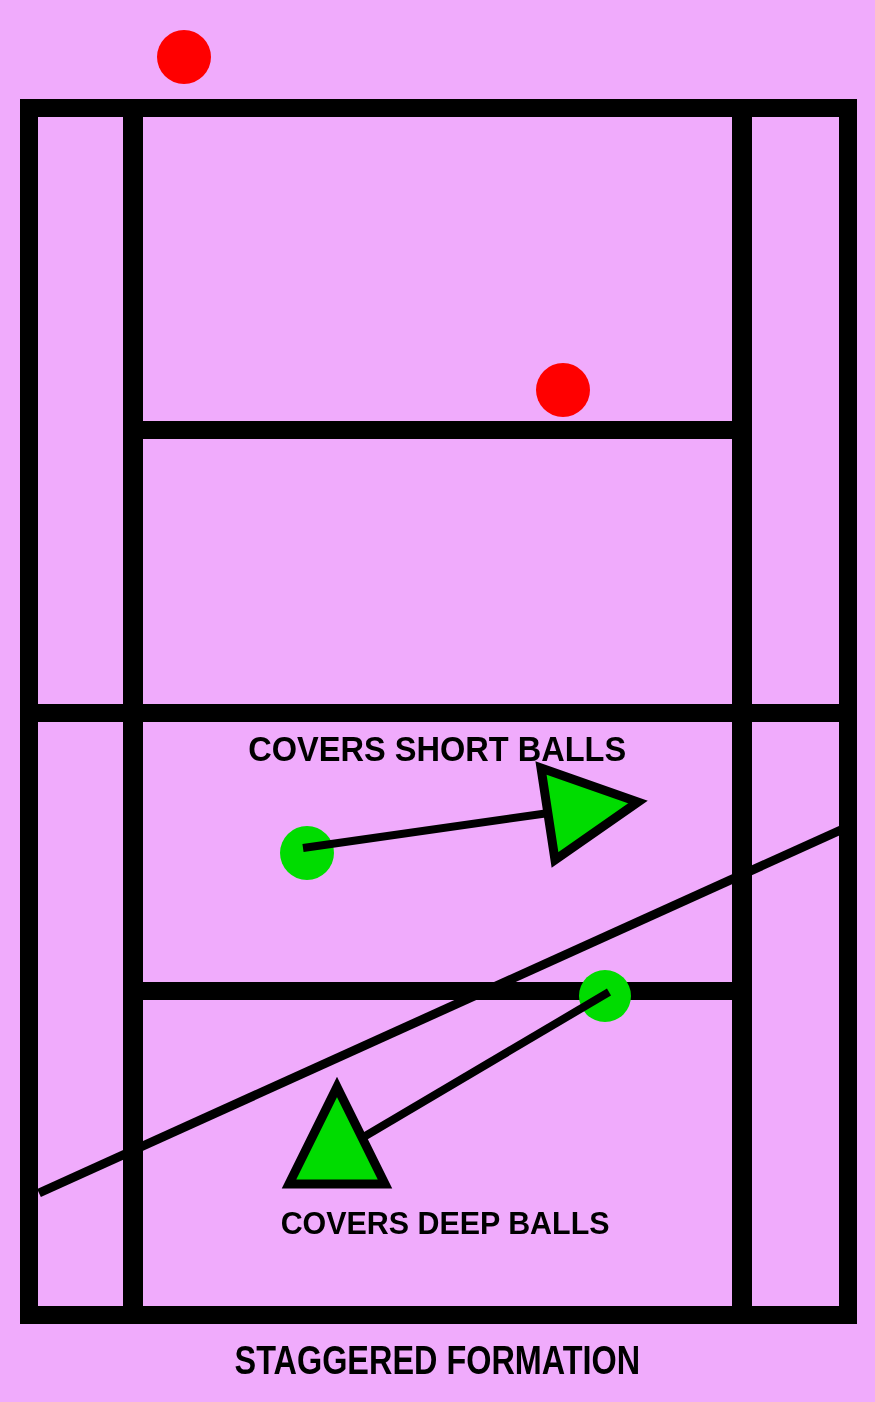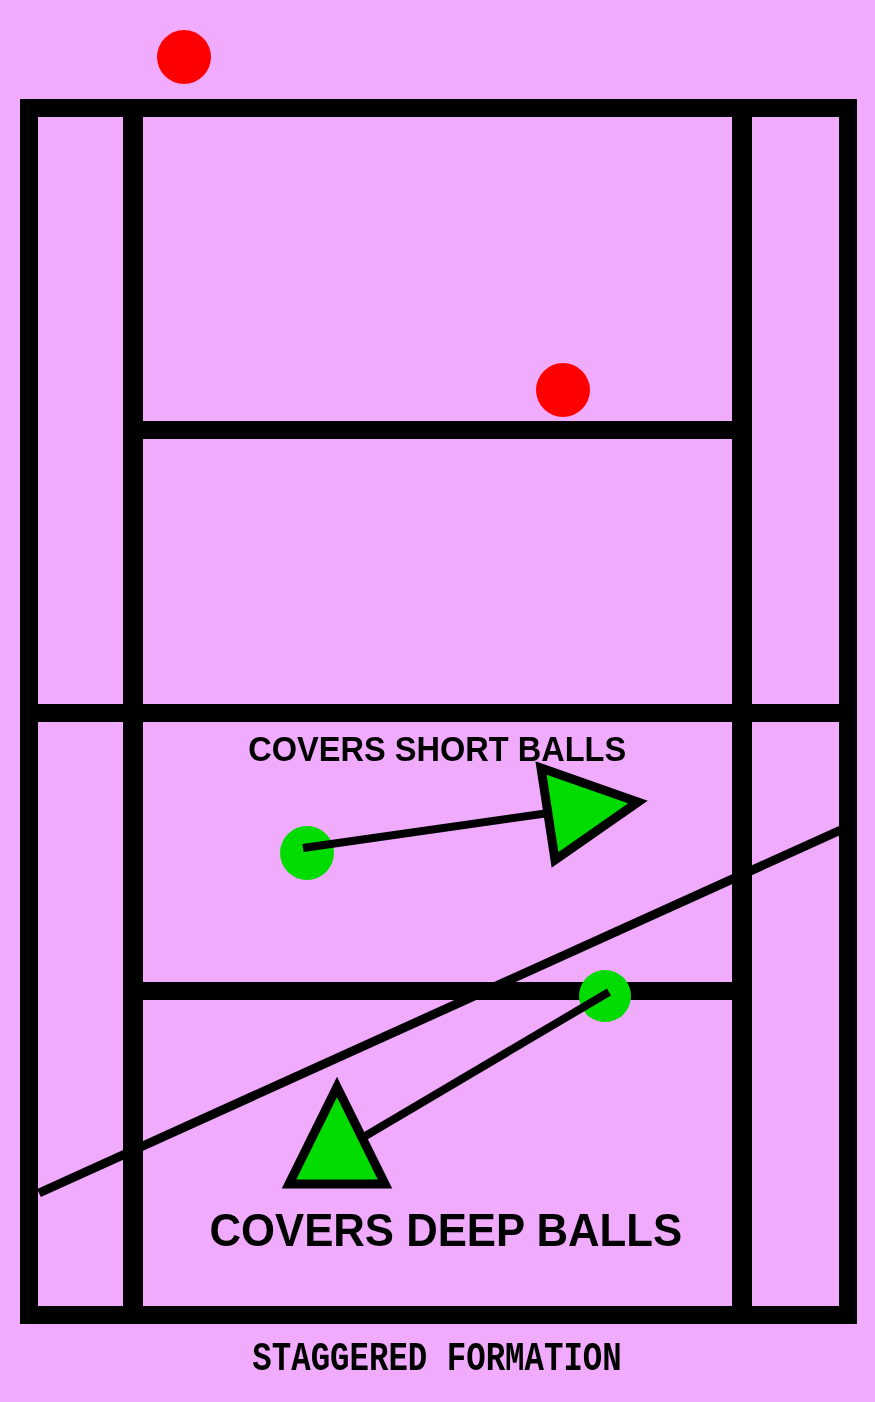--- a/index.html
+++ b/index.html
@@ -35,28 +35,27 @@
   .label span {
     display: inline-block;
   }
   #label-covers-short {
     top: 731px;
     font-size: 35px;
   }
   #label-covers-short span { transform: scaleX(0.93); }
   #label-covers-deep {
     top: 1207px;
-    font-size: 46px;
+    font-size: 32px;
     padding-left: 16px;
   }
   #label-covers-deep span { transform: scaleX(0.95); }
   #title-staggered-formation {
     top: 1340px;
     font-size: 40px;
-    font-family: Liberation Mono, monospace;
   }
   #title-staggered-formation span { transform: scaleX(0.81); }
 </style>
 </head>
 <body>
 
 <div class="canvas">
 
   <svg class="court-svg" viewBox="0 0 875 1402" xmlns="http://www.w3.org/2000/svg">
 

